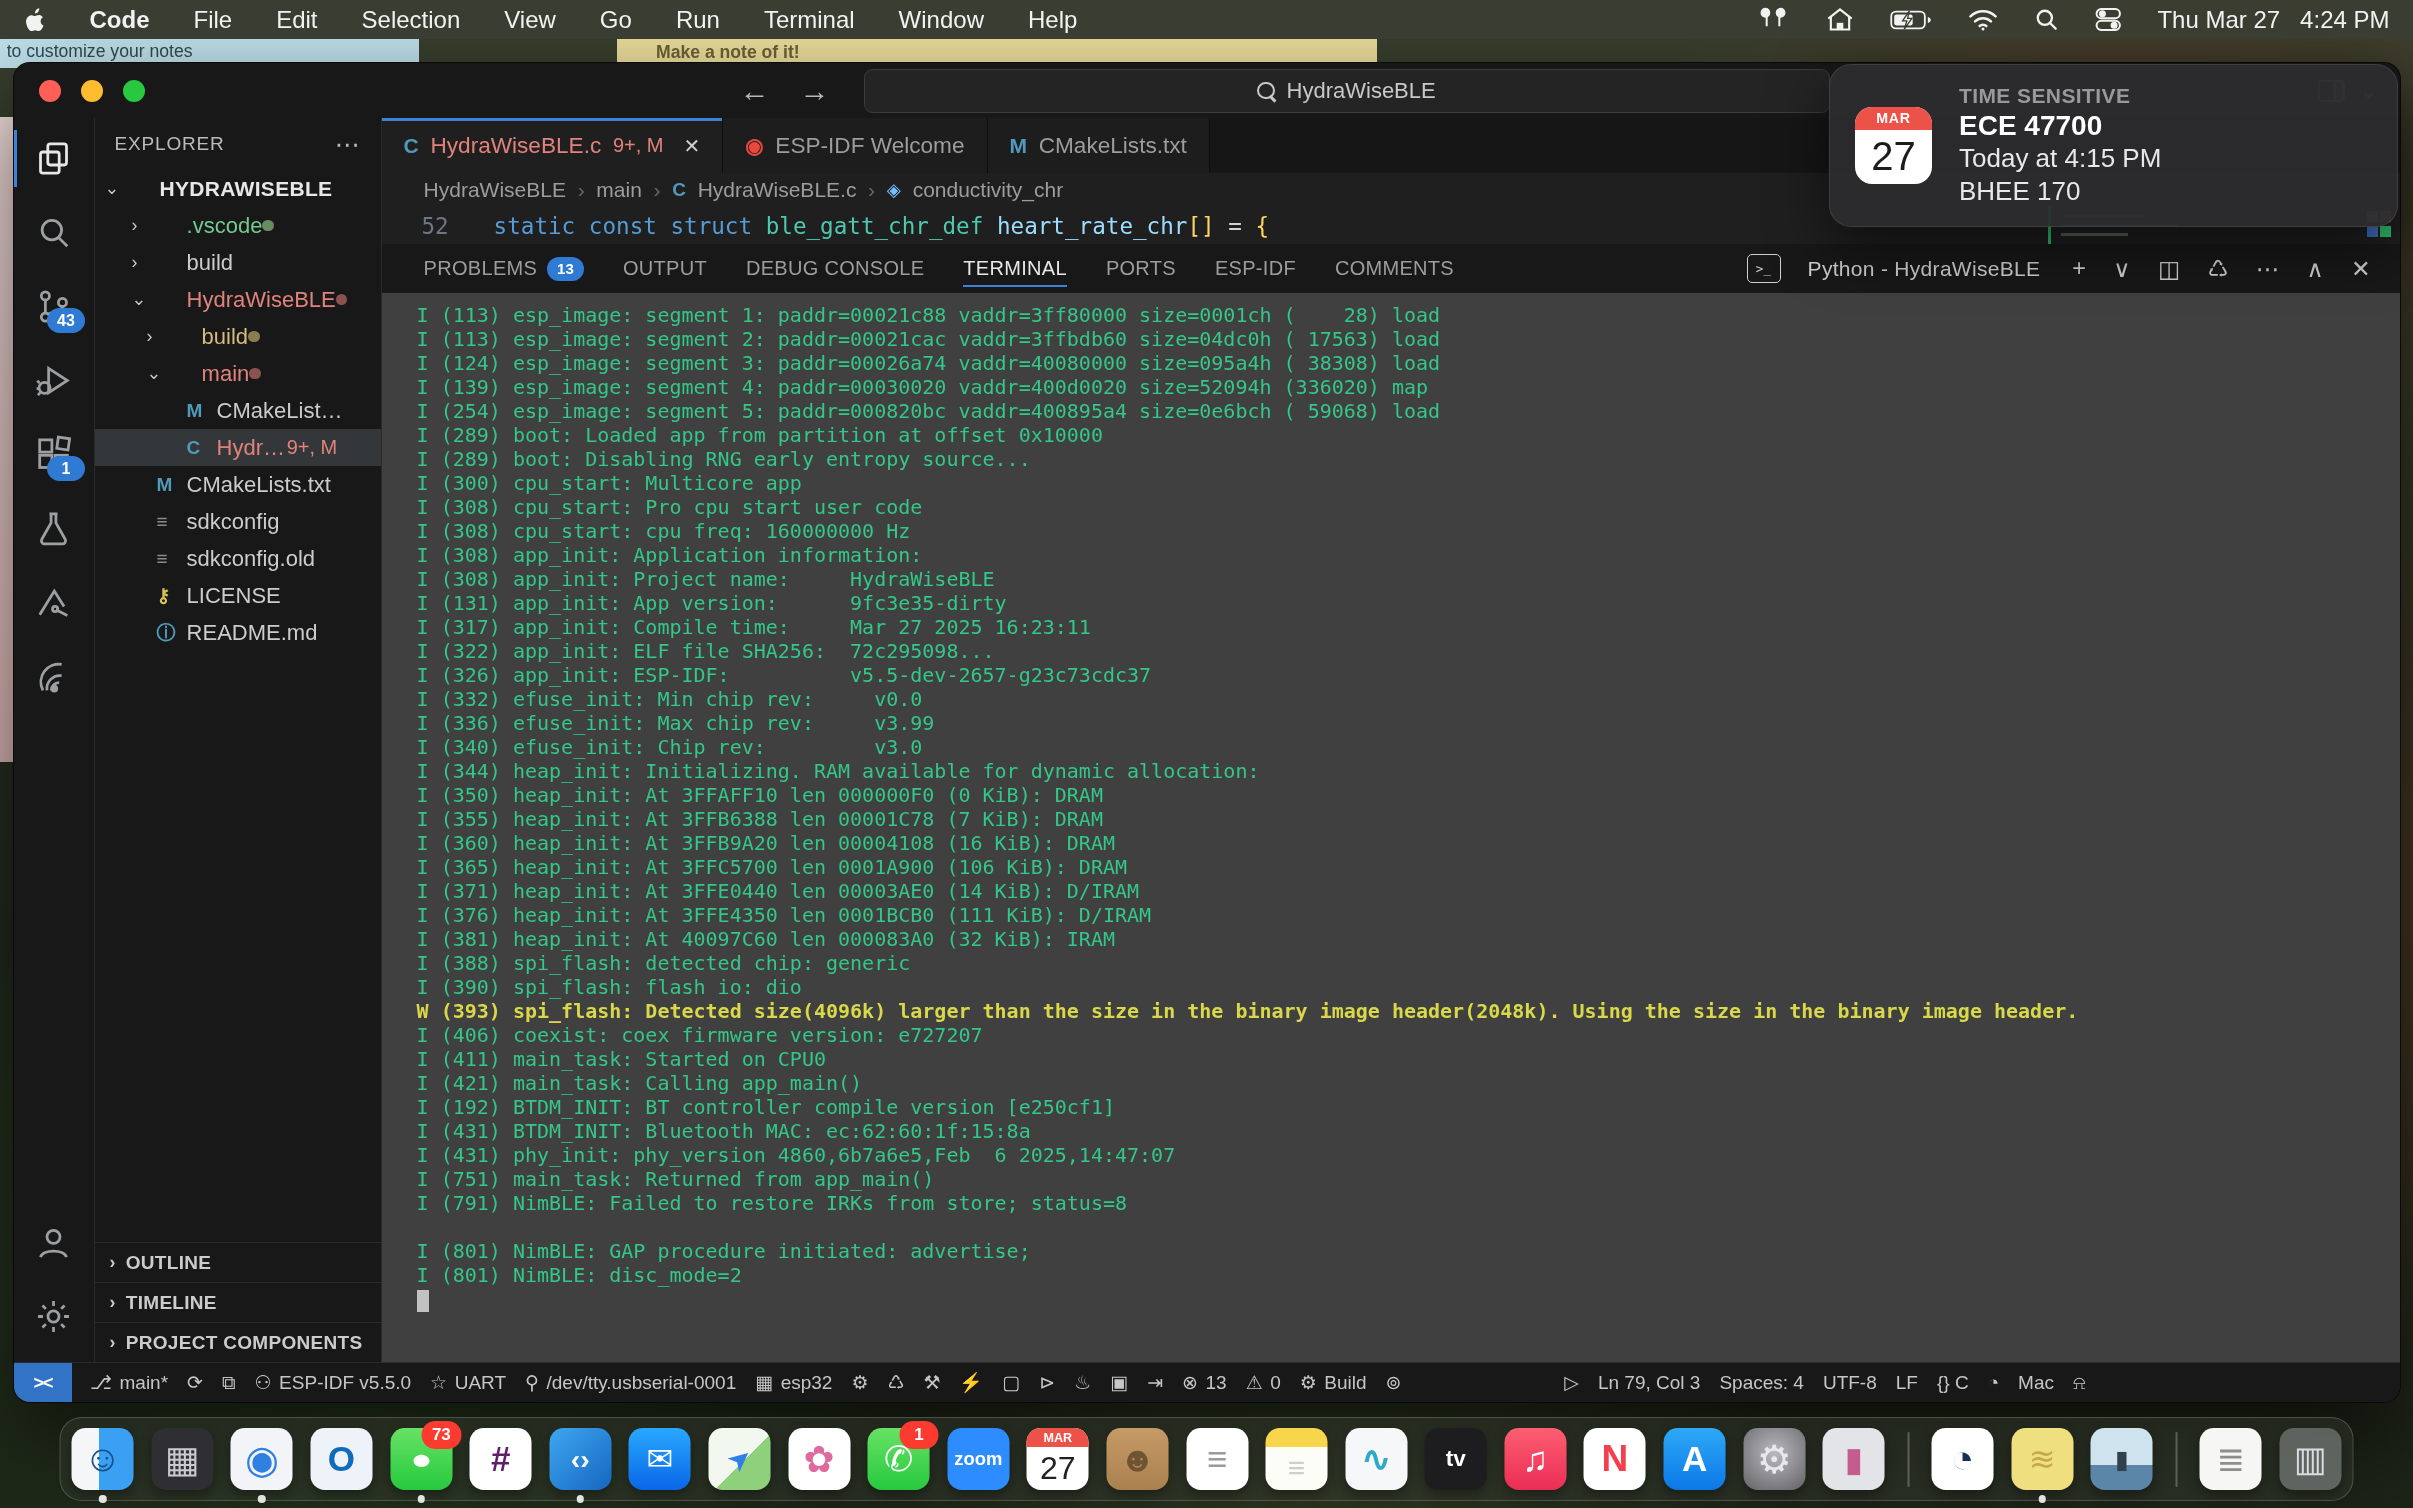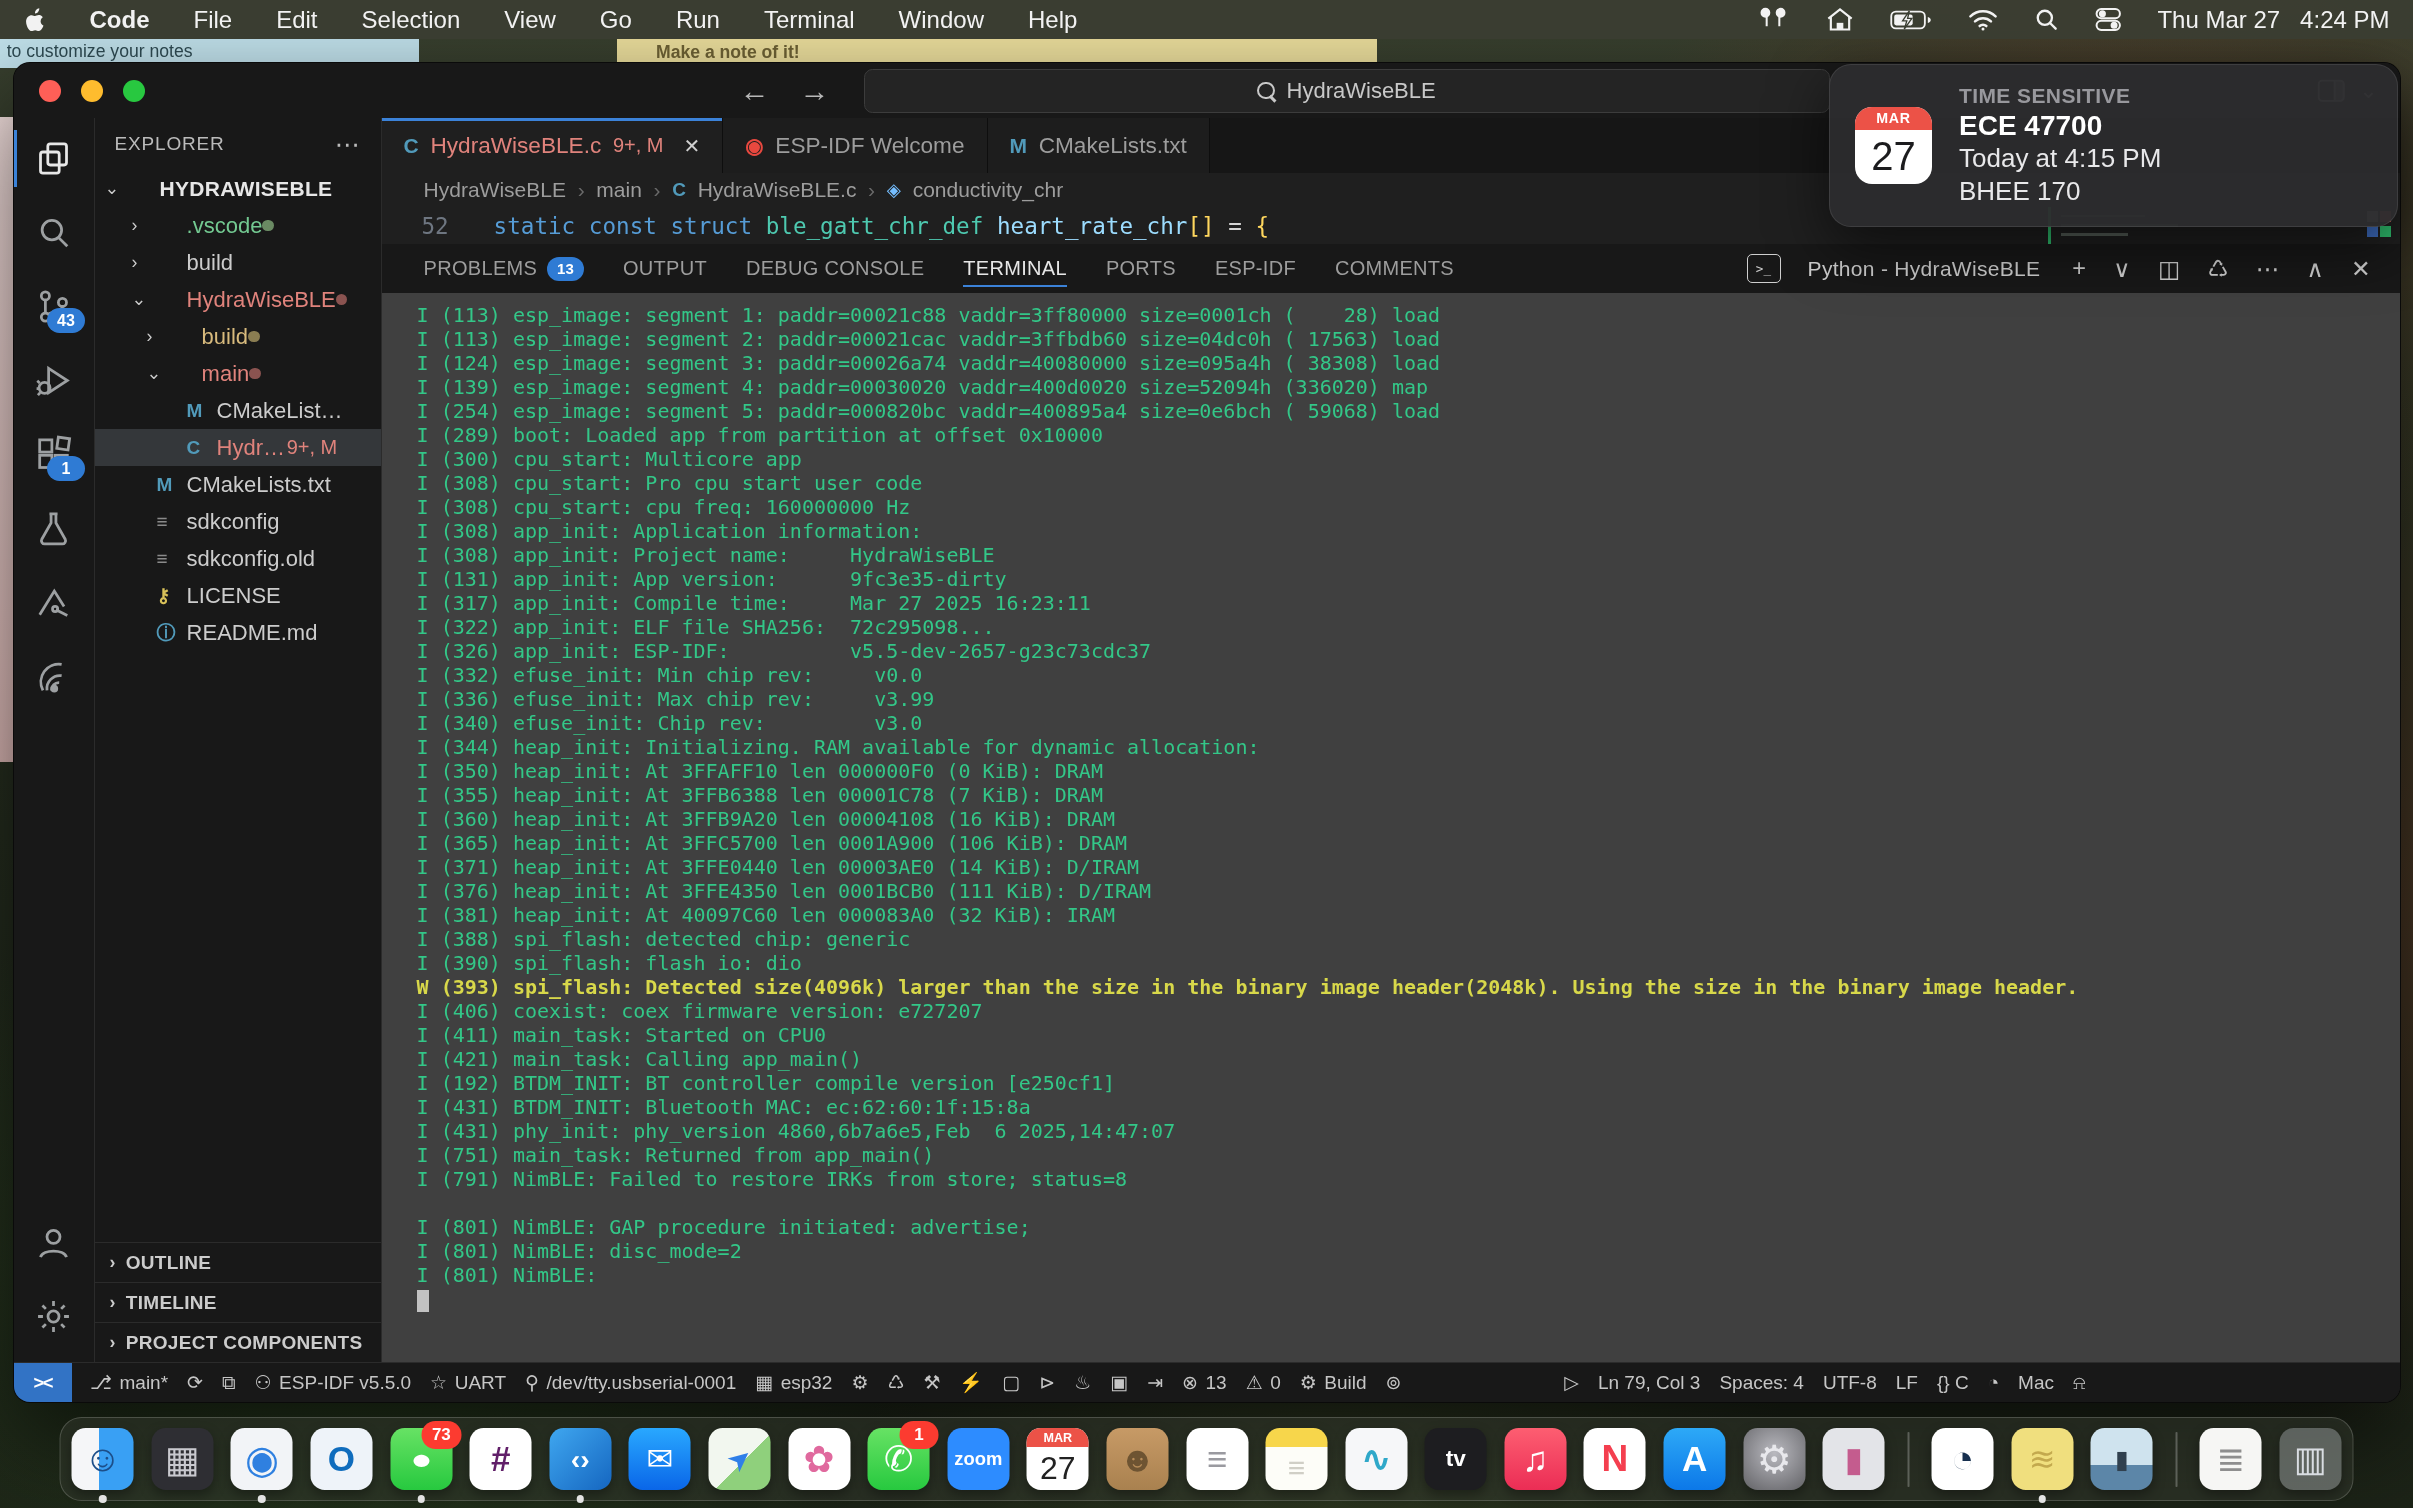--- a/index.html
+++ b/index.html
@@ -549,20 +549,21 @@
         </div>
 
         <div class="terminal">
 
         <div class="tline">I (113) esp_image: segment 1: paddr=00021c88 vaddr=3ff80000 size=0001ch (    28) load</div>
             <div class="tline">I (113) esp_image: segment 2: paddr=00021cac vaddr=3ffbdb60 size=04dc0h ( 17563) load</div>
             <div class="tline">I (124) esp_image: segment 3: paddr=00026a74 vaddr=40080000 size=095a4h ( 38308) load</div>
             <div class="tline">I (139) esp_image: segment 4: paddr=00030020 vaddr=400d0020 size=52094h (336020) map</div>
             <div class="tline">I (254) esp_image: segment 5: paddr=000820bc vaddr=400895a4 size=0e6bch ( 59068) load</div>
             <div class="tline">I (289) boot: Loaded app from partition at offset 0x10000</div>
+            <div class="tline">I (289) boot: Disabling RNG early entropy source...</div>
             <div class="tline">I (300) cpu_start: Multicore app</div>
             <div class="tline">I (308) cpu_start: Pro cpu start user code</div>
             <div class="tline">I (308) cpu_start: cpu freq: 160000000 Hz</div>
             <div class="tline">I (308) app_init: Application information:</div>
             <div class="tline">I (308) app_init: Project name:     HydraWiseBLE</div>
             <div class="tline">I (131) app_init: App version:      9fc3e35-dirty</div>
             <div class="tline">I (317) app_init: Compile time:     Mar 27 2025 16:23:11</div>
             <div class="tline">I (322) app_init: ELF file SHA256:  72c295098...</div>
             <div class="tline">I (326) app_init: ESP-IDF:          v5.5-dev-2657-g23c73cdc37</div>
             <div class="tline">I (332) efuse_init: Min chip rev:     v0.0</div>
@@ -583,21 +584,20 @@
             <div class="tline">I (411) main_task: Started on CPU0</div>
             <div class="tline">I (421) main_task: Calling app_main()</div>
             <div class="tline">I (192) BTDM_INIT: BT controller compile version [e250cf1]</div>
             <div class="tline">I (431) BTDM_INIT: Bluetooth MAC: ec:62:60:1f:15:8a</div>
             <div class="tline">I (431) phy_init: phy_version 4860,6b7a6e5,Feb  6 2025,14:47:07</div>
             <div class="tline">I (751) main_task: Returned from app_main()</div>
             <div class="tline">I (791) NimBLE: Failed to restore IRKs from store; status=8</div>
             <div class="tline"></div>
             <div class="tline">I (801) NimBLE: GAP procedure initiated: advertise;</div>
             <div class="tline">I (801) NimBLE: disc_mode=2</div>
-            <div class="tline">I (801) NimBLE: </div>
             <div class="tline" data-k="cur"></div>
           </div>
       </div>
     </div>
 
     <div class="statusbar">
       <span style="display:flex;align-items:center;height:100%;">
 
           <span class="sbi" data-kind="remote">
             <span class="g">&gt;&lt;</span>

